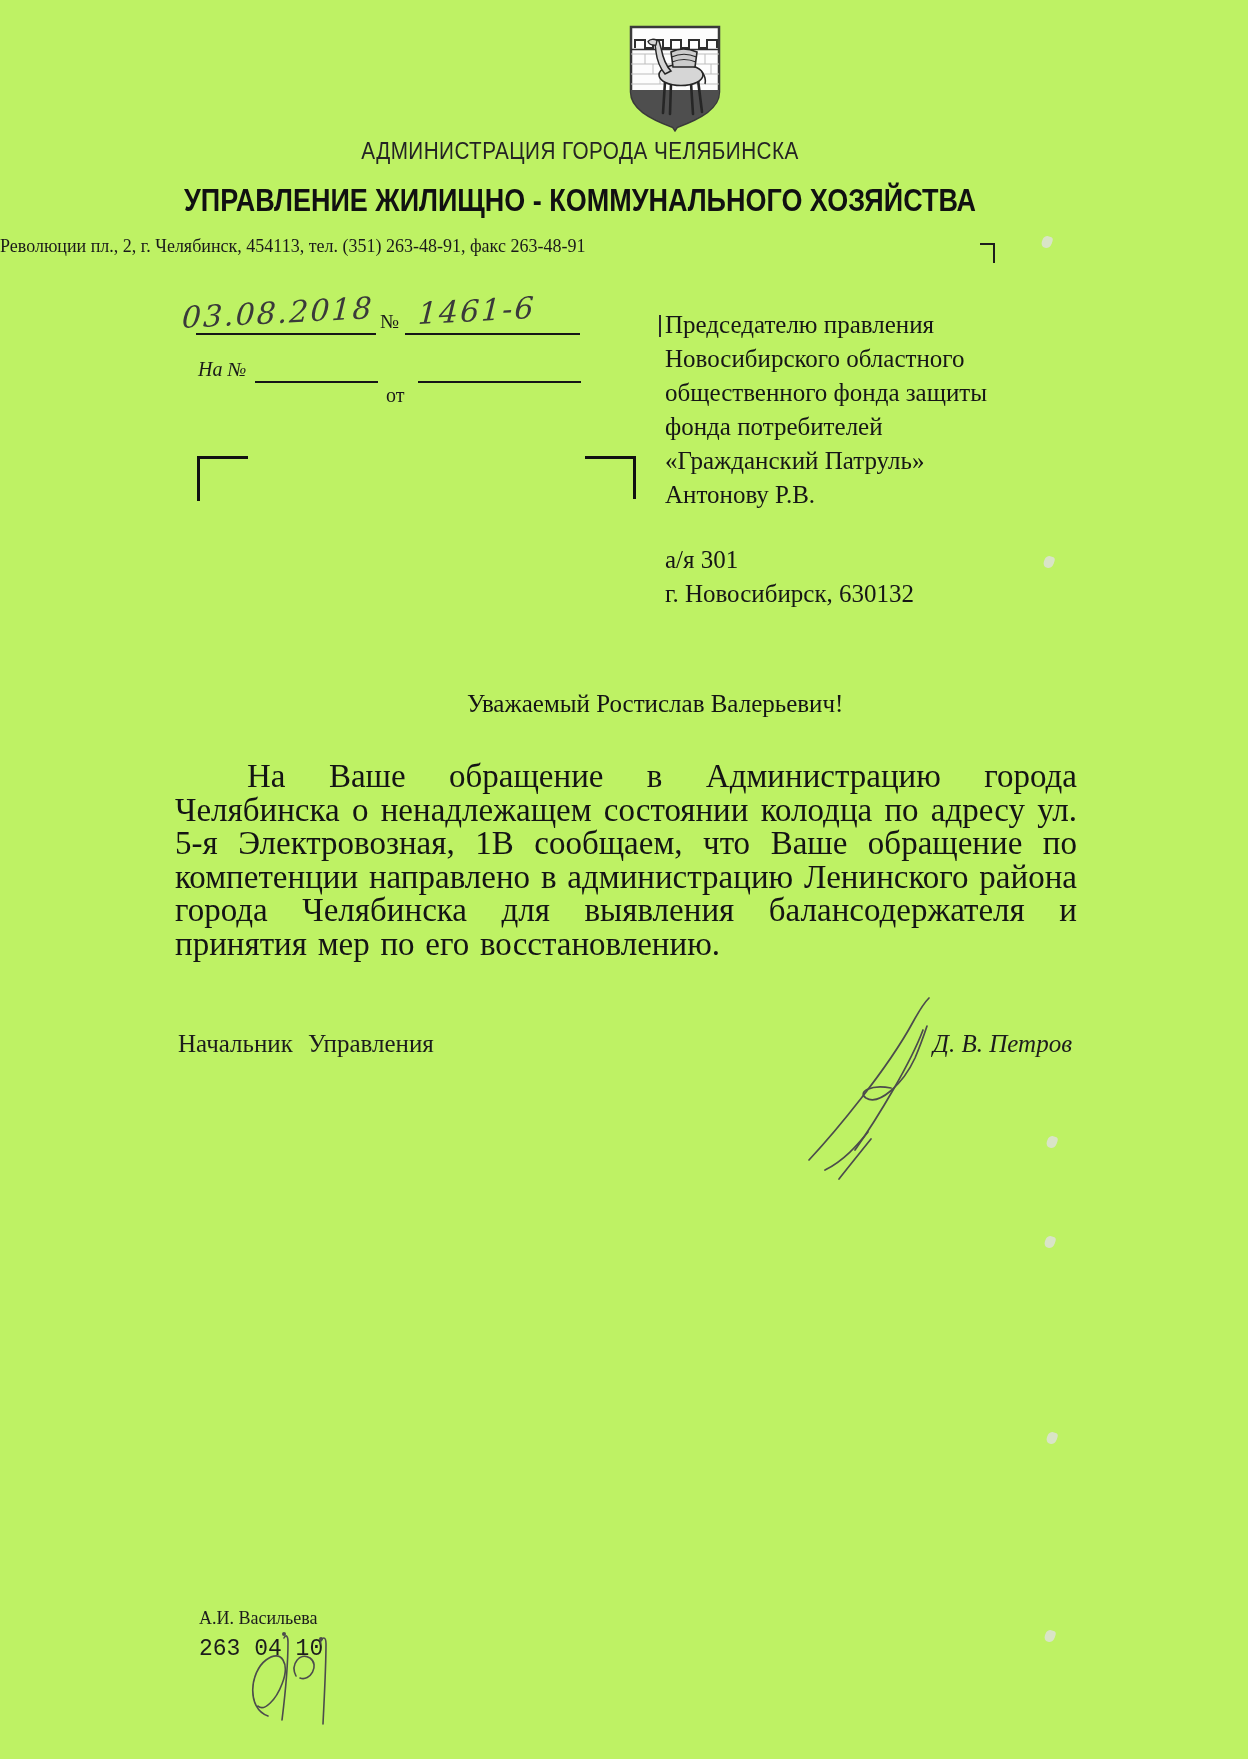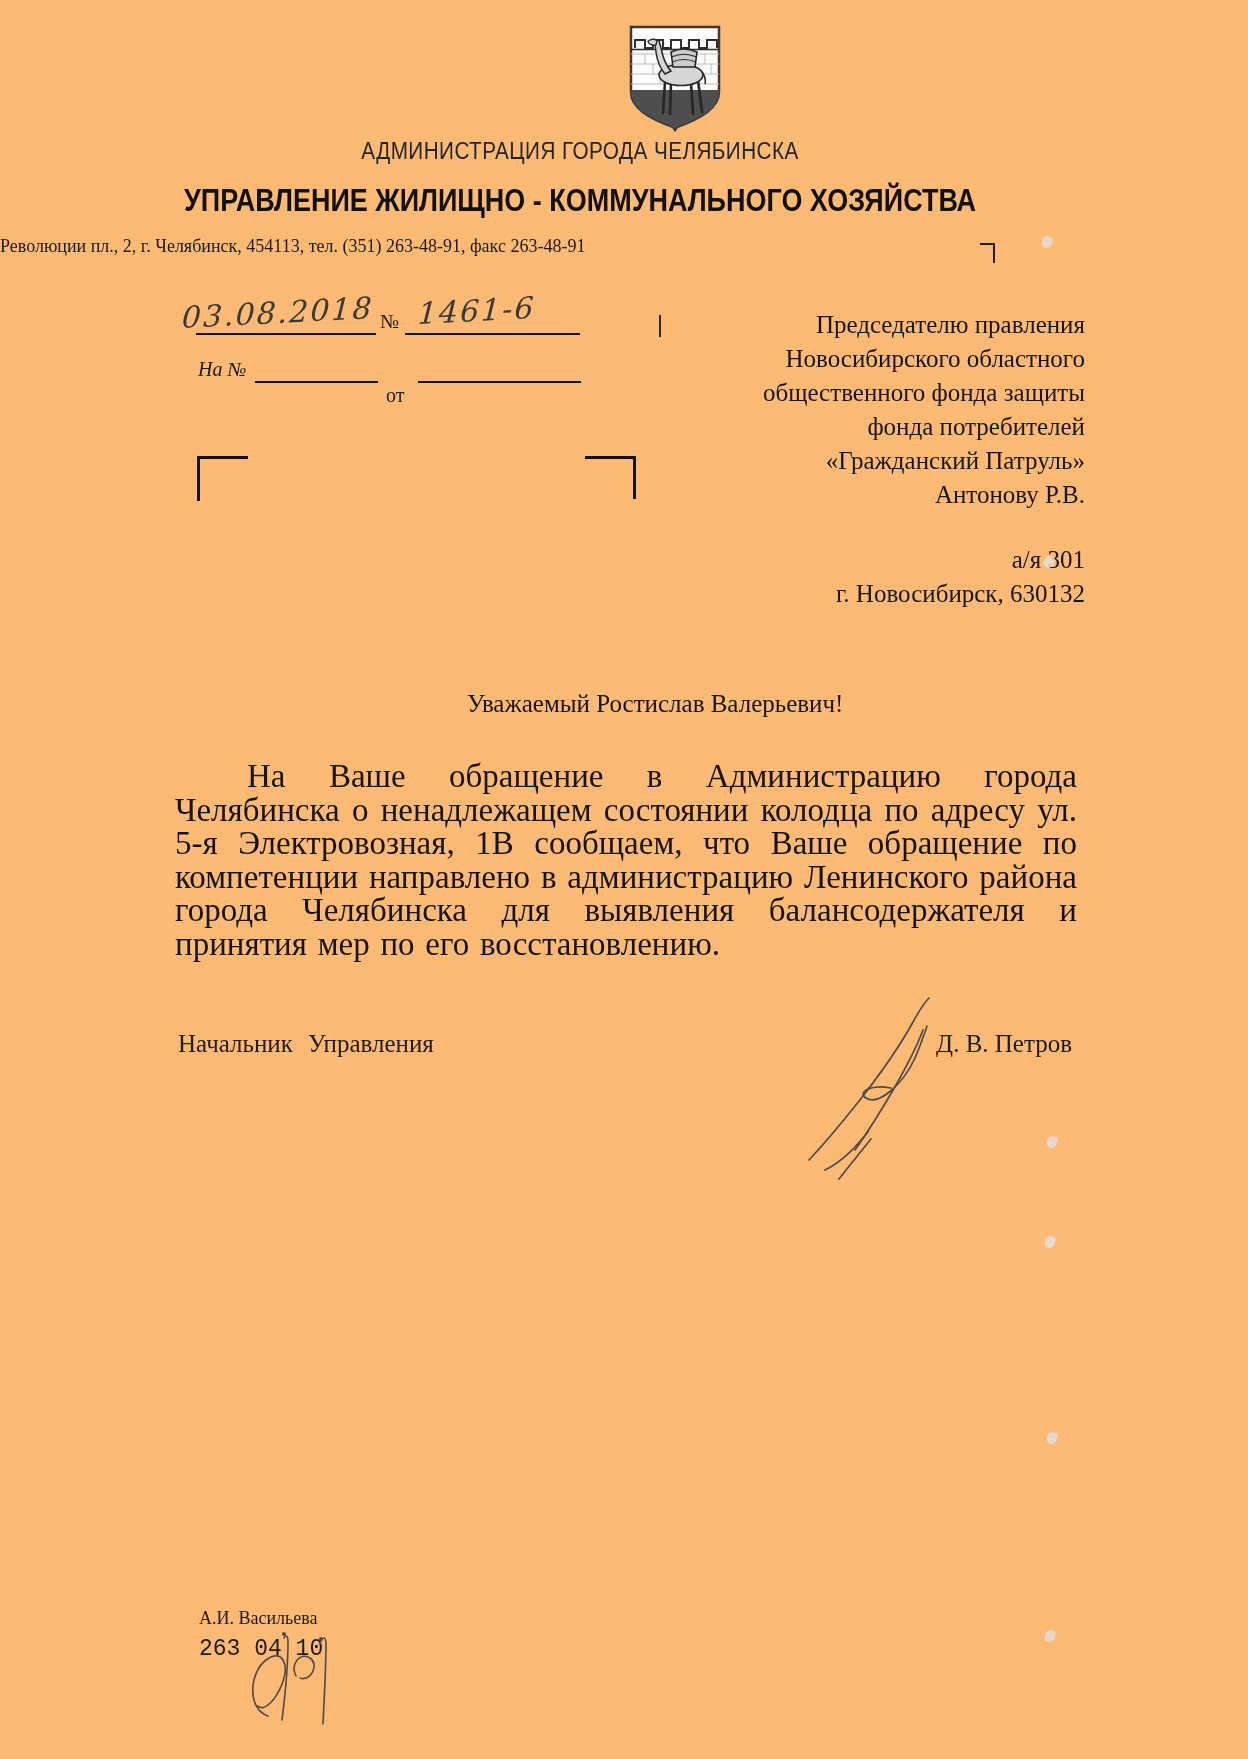--- a/index.html
+++ b/index.html
@@ -1,20 +1,20 @@
 <!DOCTYPE html>
 <html lang="ru"><head>
 <meta charset="utf-8">
 <style>
   html,body{margin:0;padding:0;background:#888;}
   .page{
     position:relative;
     width:1248px;height:1759px;
     margin:0 auto;
-    background:#fdba74;
+    background:#bef264;
     font-family:"Liberation Serif", serif;
     color:#1c1c1c;
     overflow:hidden;
   }
   .abs{position:absolute;}
   .org-line{
     top:138px;left:0;width:1160px;text-align:center;
     font-family:"Liberation Sans", sans-serif;
     font-size:23px;color:#242424;letter-spacing:.5px;
     transform:scaleX(.9);transform-origin:center;
@@ -37,21 +37,21 @@
     font-style:italic;color:#3a3a3a;
     font-size:30px;letter-spacing:2px;
     transform:rotate(-3deg) skewX(-6deg);
     white-space:nowrap;
   }
   .uline{border-bottom:2px solid #161616;height:0;}
   .formlabel{font-size:20px;color:#1a1a1a;white-space:nowrap;}
   
   .recipient{
     left:665px;top:308px;width:420px;
-    font-size:25px;line-height:34px;color:#161616;text-align:right;
+    font-size:25px;line-height:34px;color:#161616;
   }
   .recipient .line{display:block;}
   .recipient .gap{display:block;height:31px;}
   .tickmark{left:659px;top:315px;width:2px;height:22px;background:#2a2a2a;}
   .corner-tr-small{left:980px;top:243px;width:13px;height:18px;
     border-top:2px solid #1d1d1d;border-right:2px solid #1d1d1d;}
   .corner-tl{left:197px;top:456px;width:48px;height:42px;
     border-top:3px solid #111;border-left:3px solid #111;}
   .corner-tr{left:585px;top:456px;width:48px;height:40px;
     border-top:3px solid #111;border-right:3px solid #111;}
@@ -61,21 +61,21 @@
     font-size:25px;color:#141414;
     padding-left:292px;white-space:nowrap;
   }
   .body-par{
     left:175px;top:760px;width:902px;
     font-size:33px;line-height:33.5px;color:#141414;
     text-align:justify;text-indent:72px;word-spacing:2.5px;
   }
   
   .signoff-position{left:178px;top:1030px;font-size:25px;word-spacing:9px;white-space:nowrap;}
-  .signoff-name{left:0;top:1030px;width:1072px;text-align:right;font-size:25px;white-space:nowrap;}
+  .signoff-name{left:0;top:1030px;width:1072px;text-align:right;font-size:25px;white-space:nowrap;font-style:italic;}
   .sig-petrov{left:795px;top:992px;}
   
   .executor-name{left:199px;top:1608px;font-size:18px;white-space:nowrap;}
   .executor-phone{left:199px;top:1636px;font-size:23px;white-space:nowrap;font-family:Liberation Mono, monospace;}
   .sig-vasilyeva{left:238px;top:1620px;}
   
   .artifact{
     width:10px;height:12px;background:#e0e0e0;
     border-radius:45% 30% 50% 40%;opacity:.8;
     transform:rotate(18deg);

